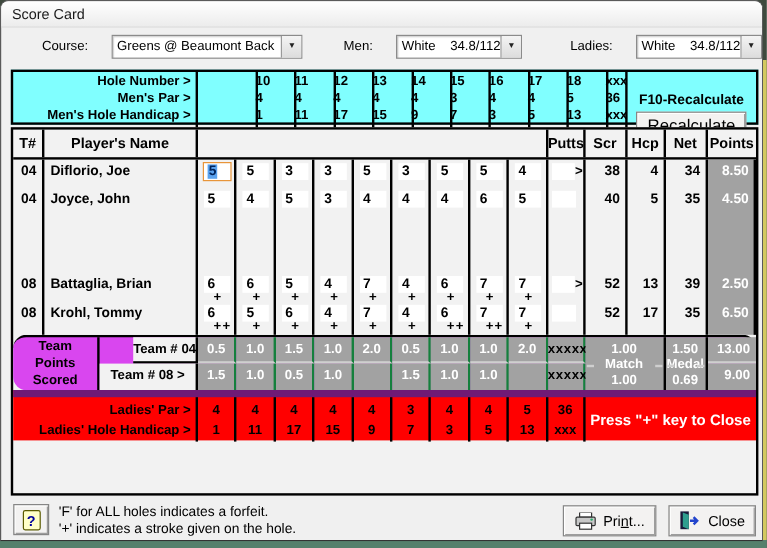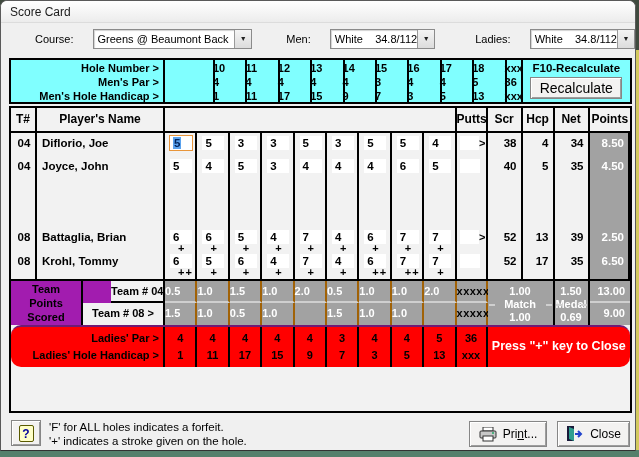--- a/index.html
+++ b/index.html
@@ -49,21 +49,21 @@
     position:absolute; left:8px; top:57px; width:623px; height:46px;
     border:2px solid #000; background:#80ffff;
     display:grid; grid-template-columns:154px repeat(9,32.4px) 31px 35px 1fr;
     font-weight:bold; font-size:11px; color:#000;
   }
   .cyan-label { border-right:2px solid #000; text-align:right; padding:1px 4px 0 0; }
   .cyan-label div { line-height:14px; white-space:nowrap; }
   .cyan-cell { border-right:2px solid #000; text-align:center; padding-top:1px;margin-left:48px; }
   .cyan-cell div { line-height:14px; }
   .cyan-empty { border-right:2px solid #000; }
-  .f10-cell { text-align:center; padding-top:2px;border-radius:18px; }
+  .f10-cell { text-align:center; padding-top:18px;border-radius:18px; }
   .f10-cell .f10-title { font-size:11.5px; line-height:13px; }
   .btn3d {
     background:#f3f2f1; border:1px solid #868686; color:#000;
     box-shadow:inset 1px 1px 0 #ffffff, inset -1px -1px 0 #9d9d9d;
     font-family:"Liberation Sans", sans-serif;
   }
   .recalc-btn { width:92px; height:22px; font-size:14px; margin-top:2px; }
 
   
   .main-table {
@@ -96,60 +96,60 @@
   .score-box.sel .selhl { background:#5aa2ee; color:#00245c; padding:0 1px; }
   .score-marks { font-size:11px; line-height:9px; height:9px; padding-left:8px; letter-spacing:1px; }
   .putts-cell { display:flex; padding:1px 2px 0 3px; }
   .putts-box { width:20px; height:14px; background:#fff; }
   .putts-arrow { margin-left:auto; font-size:11px; line-height:14px; }
   .cell.num { text-align:right; padding:2px 6px 0 0; }
   .cell.pts { color:#fff; }
 
   
   .team-sec {
-    height:46px; border-top:2px solid #000; background:#a21caf;
+    height:46px; border-top:2px solid #000; background:#d946ef;
     display:grid; grid-template-columns:72px 82px repeat(9,32.4px) 31px 67px 35px 1fr;
     grid-template-rows:22px 22px;
-    font-weight:bold; font-size:11px;
+    font-weight:bold; font-size:11px;border-radius:11px;
   }
   .team-big-label {
     grid-column:1; grid-row:1/3; border-right:2px solid #000;
     text-align:center; padding-top:1px;
   }
   .team-big-label div { line-height:14px; }
   .team-row-label {
     border-right:2px solid #000; text-align:center; padding-top:4px; background:#f2f2f2; white-space:nowrap;
   }
   .team-row-label.tr1 { border-bottom:2px solid #000; }
   .gray-cell {
-    background:#a2a2a2; color:#fff; padding-top:4px;
-    border-right:2px solid #a16207;
+    background:#a2a2a2; color:#fff; text-align:center; padding-top:4px;
+    border-right:2px solid #15803d;
   }
   .gray-cell.gsep { border-bottom:2px solid #cfcfcf; }
   .gray-cell.xcell { color:#000; letter-spacing:0.5px; }
   .gray-cell.total { border-right:none; text-align:right; padding-right:5px; }
   .merge-cell {
     background:#a2a2a2; color:#fff; text-align:center;
     border-right:2px solid #000; grid-row:1/3; position:relative; padding-top:3px;
   }
   .merge-cell .mv { line-height:14px; }
   .merge-cell .ml { line-height:12px; font-size:11px; position:relative; }
   .merge-cell .ml::before, .merge-cell .ml::after {
     content:""; position:absolute; top:6px; width:6px; border-top:2px solid #cfcfcf;
   }
   .merge-cell .ml::before { left:1px; }
   .merge-cell .ml::after { right:1px; }
   .merge-cell.match { grid-column:13; }
   .merge-cell.medal { grid-column:14; }
 
   
   .red-sec {
-    height:42px; border-top:2px solid #701a75; background:#ff0000;
+    height:42px; border-top:6px solid #701a75; background:#ff0000;
     display:grid; grid-template-columns:154px repeat(9,32.4px) 31px 1fr;
-    font-weight:bold; font-size:11px; color:#000;border-radius:10px;
+    font-weight:bold; font-size:11px; color:#000;
   }
   .red-label { border-right:2px solid #000; text-align:right; padding:3px 4px 0 0; }
   .red-label div { line-height:17px; white-space:nowrap; }
   .red-cell { border-right:2px solid #000; text-align:center; padding-top:3px; }
   .red-cell div { line-height:17px; }
   .press-cell { color:#fff; font-size:12.5px; text-align:center; padding-top:12px; white-space:nowrap; }
 
   
   .help-btn { position:absolute; left:10px; top:419px; width:30px; height:26px; display:flex; align-items:center; justify-content:center; }
   .help-icon {

